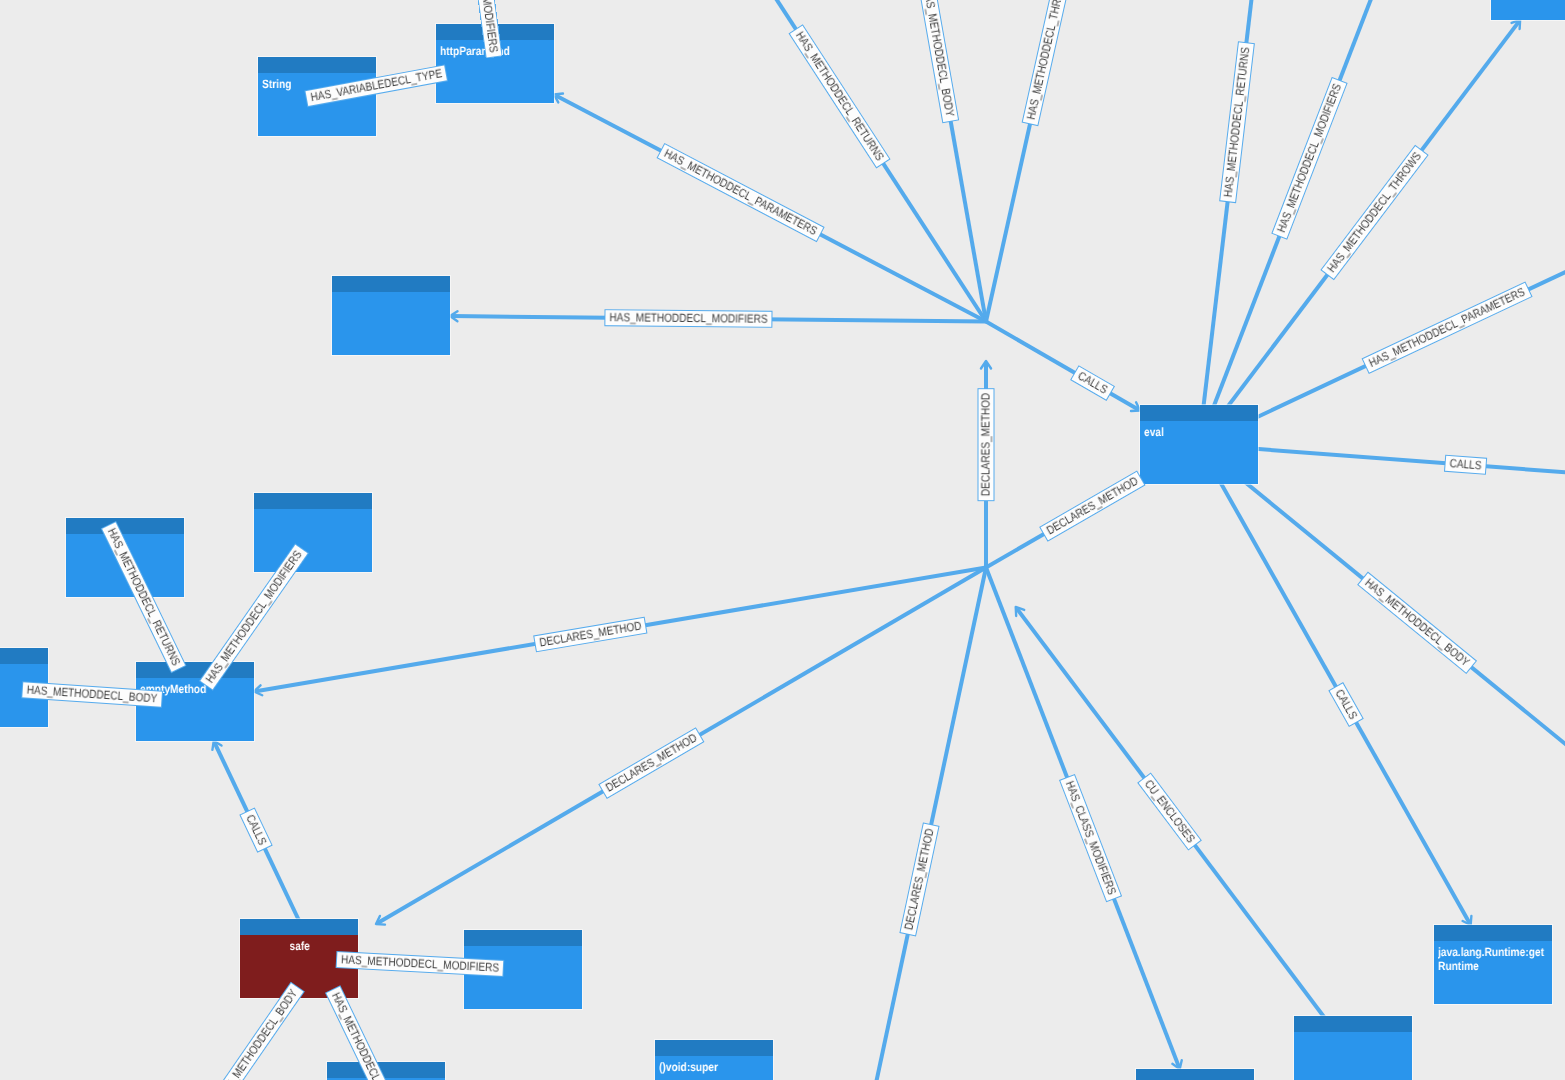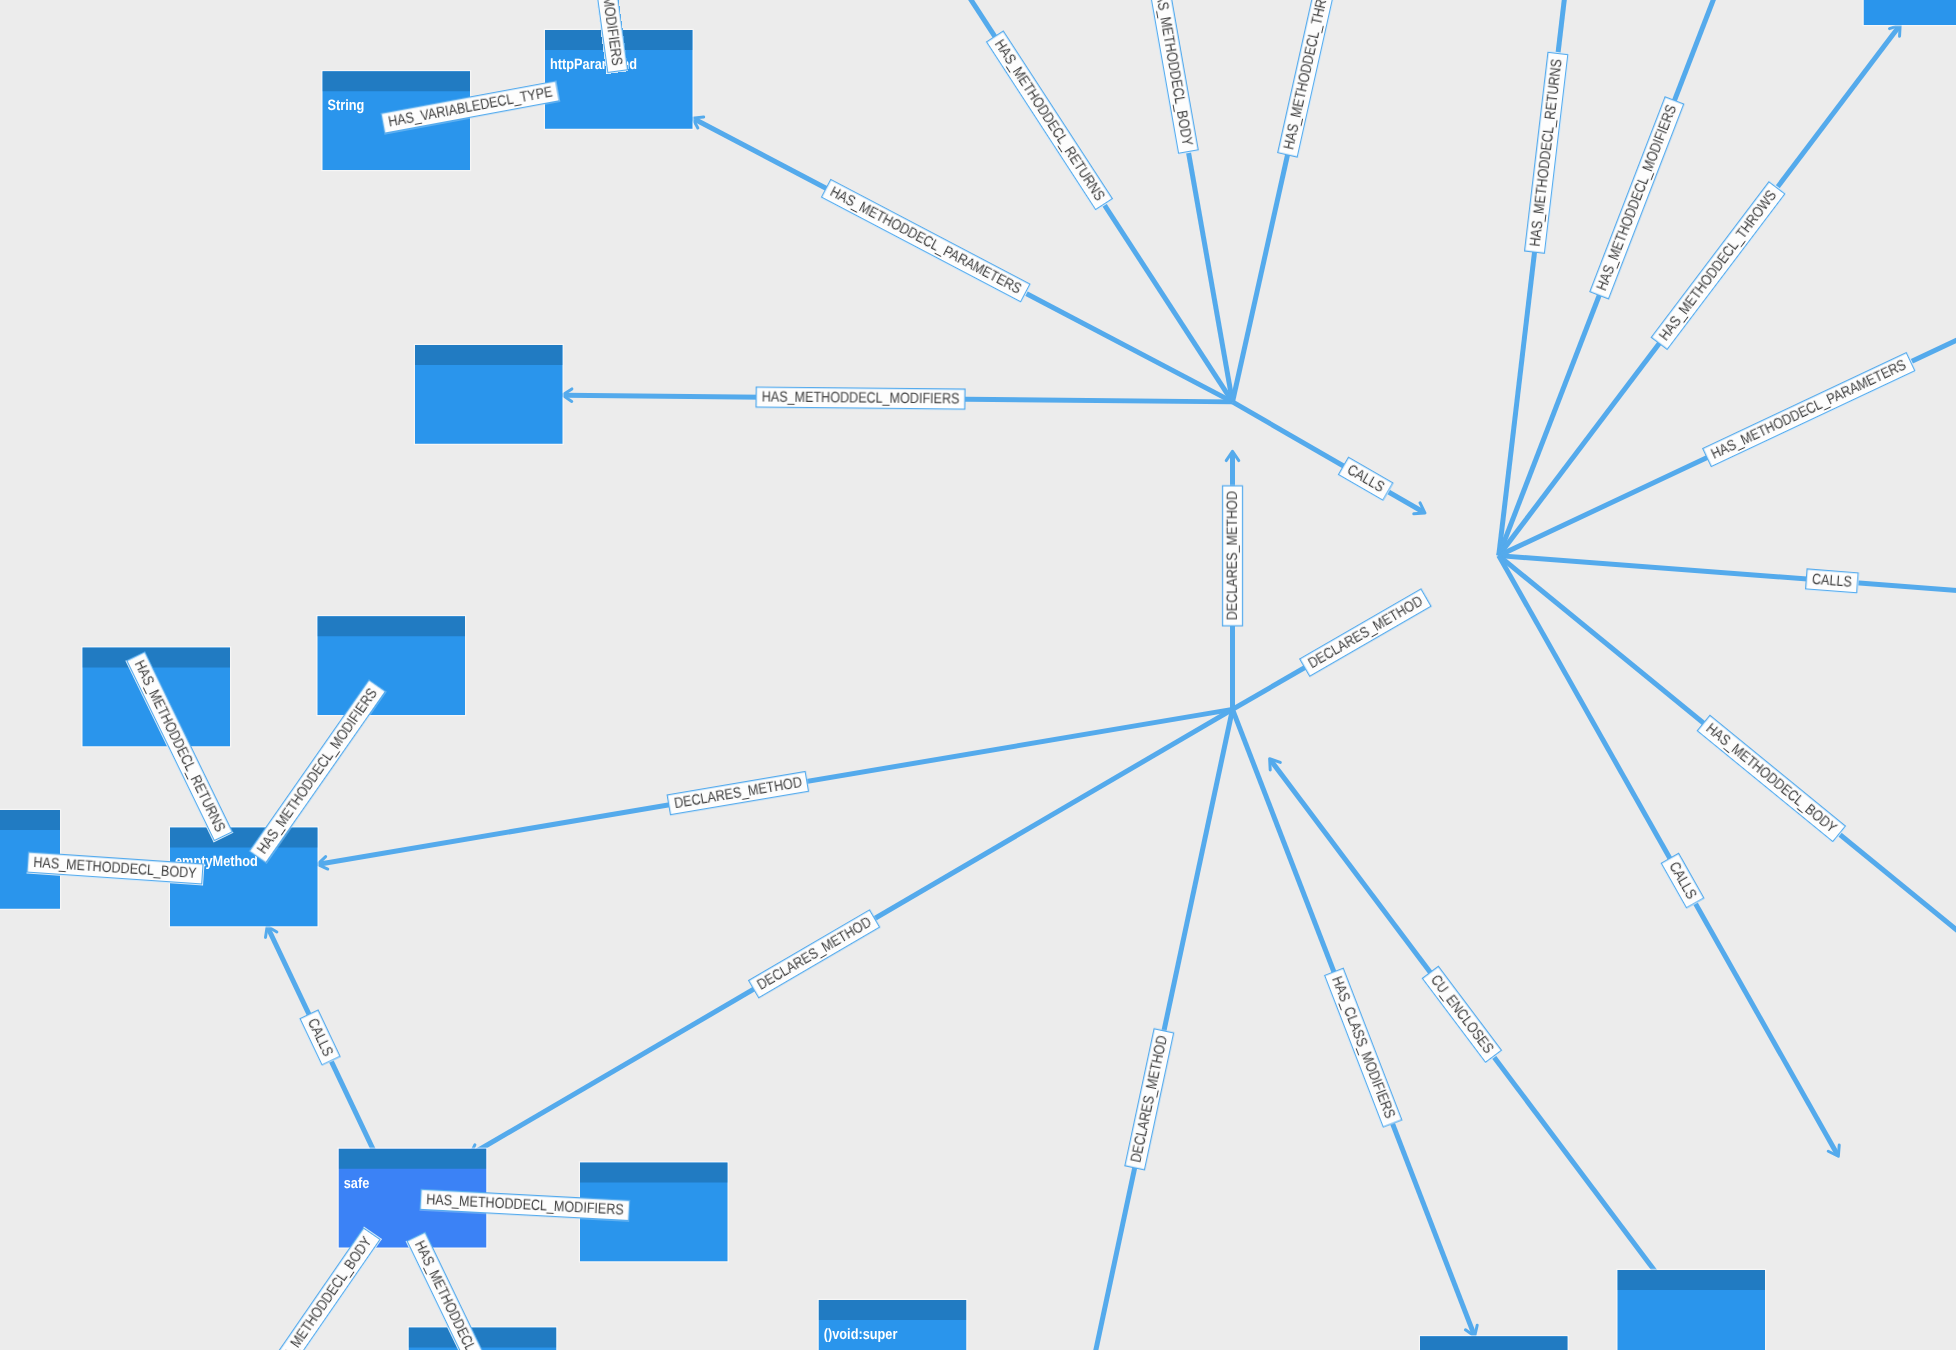--- a/index.html
+++ b/index.html
@@ -138,37 +138,41 @@
       <div class="node-hdr" style="background: rgb(33, 123, 194); height: 16px;"></div>
       <div class="node-lbl" style="top: 19.5px; color: rgb(255, 255, 255);">String</div>
     </div>
     <div class="node" style="left: 1491px; top: -59px; width: 118px; height: 79px; background: rgb(42, 149, 236);">
       <div class="node-lbl" style="top: 19.5px; color: rgb(255, 255, 255);"></div>
     </div>
     <div class="node" style="left: 332px; top: 276px; width: 118px; height: 79px; background: rgb(42, 149, 236);">
       <div class="node-hdr" style="background: rgb(33, 123, 194); height: 16px;"></div>
       <div class="node-lbl" style="top: 19.5px; color: rgb(255, 255, 255);"></div>
     </div>
+    <div class="node" style="left: 1140px; top: 405px; width: 118px; height: 79px; background: rgb(42, 149, 236);">
+      <div class="node-hdr" style="background: rgb(33, 123, 194); height: 16px;"></div>
+      <div class="node-lbl" style="top: 19.5px; color: rgb(255, 255, 255);">eval</div>
+    </div>
     <div class="node" style="left: 66px; top: 518px; width: 118px; height: 79px; background: rgb(42, 149, 236);">
       <div class="node-hdr" style="background: rgb(33, 123, 194); height: 16px;"></div>
       <div class="node-lbl" style="top: 19.5px; color: rgb(255, 255, 255);"></div>
     </div>
     <div class="node" style="left: 254px; top: 493px; width: 118px; height: 79px; background: rgb(42, 149, 236);">
       <div class="node-hdr" style="background: rgb(33, 123, 194); height: 16px;"></div>
       <div class="node-lbl" style="top: 19.5px; color: rgb(255, 255, 255);"></div>
     </div>
     <div class="node" style="left: -70px; top: 648px; width: 118px; height: 79px; background: rgb(42, 149, 236);">
       <div class="node-hdr" style="background: rgb(33, 123, 194); height: 16px;"></div>
       <div class="node-lbl" style="top: 19.5px; color: rgb(255, 255, 255);"></div>
     </div>
     <div class="node" style="left: 136px; top: 662px; width: 118px; height: 79px; background: rgb(42, 149, 236);">
       <div class="node-hdr" style="background: rgb(33, 123, 194); height: 16px;"></div>
       <div class="node-lbl" style="top: 19.5px; color: rgb(255, 255, 255);">emptyMethod</div>
     </div>
-    <div class="node" style="left: 271px; top: 919px; width: 118px; height: 79px; background: #3b82f6;">
+    <div class="node" style="left: 240px; top: 919px; width: 118px; height: 79px; background: #7f1d1d; text-align: center;">
       <div class="node-hdr" style="background: rgb(33, 123, 194); height: 16px;"></div>
       <div class="node-lbl" style="top: 19.5px; color: rgb(255, 255, 255);">safe</div>
     </div>
     <div class="node" style="left: 464px; top: 930px; width: 118px; height: 79px; background: rgb(42, 149, 236);">
       <div class="node-hdr" style="background: rgb(33, 123, 194); height: 16px;"></div>
       <div class="node-lbl" style="top: 19.5px; color: rgb(255, 255, 255);"></div>
     </div>
     <div class="node" style="left: 327px; top: 1062px; width: 118px; height: 79px; background: rgb(42, 149, 236);">
       <div class="node-hdr" style="background: rgb(33, 123, 194); height: 16px;"></div>
       <div class="node-lbl" style="top: 19.5px; color: rgb(255, 255, 255);"></div>
@@ -177,20 +181,24 @@
       <div class="node-hdr" style="background: rgb(33, 123, 194); height: 16px;"></div>
       <div class="node-lbl" style="top: 19.5px; color: rgb(255, 255, 255);">()void:super</div>
     </div>
     <div class="node" style="left: 1136px; top: 1069px; width: 118px; height: 79px; background: rgb(42, 149, 236);">
       <div class="node-hdr" style="background: rgb(33, 123, 194); height: 16px;"></div>
       <div class="node-lbl" style="top: 19.5px; color: rgb(255, 255, 255);"></div>
     </div>
     <div class="node" style="left: 1294px; top: 1016px; width: 118px; height: 79px; background: rgb(42, 149, 236);">
       <div class="node-hdr" style="background: rgb(33, 123, 194); height: 16px;"></div>
       <div class="node-lbl" style="top: 19.5px; color: rgb(255, 255, 255);"></div>
+    </div>
+    <div class="node" style="left: 1434px; top: 925px; width: 118px; height: 79px; background: rgb(42, 149, 236);">
+      <div class="node-hdr" style="background: rgb(33, 123, 194); height: 16px;"></div>
+      <div class="node-lbl" style="top: 19.5px; color: rgb(255, 255, 255);">java.lang.Runtime:getRuntime</div>
     </div>
     <div class="elabel" style="width: 170.81px; background: rgb(253, 253, 253); border-color: rgb(86, 171, 237); color: rgb(61, 61, 61); transform: translate(740.5px, 192.5px) rotate(27.7201deg) translate(-90.404px, -8.5px);"><span>HAS_METHODDECL_PARAMETERS</span></div>
     <div class="elabel" style="width: 158.13px; background: rgb(253, 253, 253); border-color: rgb(86, 171, 237); color: rgb(61, 61, 61); transform: translate(688.5px, 318.5px) rotate(0.577753deg) translate(-84.0666px, -8.5px);"><span>HAS_METHODDECL_MODIFIERS</span></div>
     <div class="elabel" style="width: 150.87px; background: rgb(253, 253, 253); border-color: rgb(86, 171, 237); color: rgb(61, 61, 61); transform: translate(839.5px, 96.25px) rotate(56.9605deg) translate(-80.4331px, -8.5px);"><span>HAS_METHODDECL_RETURNS</span></div>
     <div class="elabel" style="width: 130.77px; background: rgb(253, 253, 253); border-color: rgb(86, 171, 237); color: rgb(61, 61, 61); transform: translate(938.5px, 52.25px) rotate(79.9951deg) translate(-70.3836px, -8.5px);"><span>HAS_METHODDECL_BODY</span></div>
     <div class="elabel" style="width: 146.95px; background: rgb(253, 253, 253); border-color: rgb(86, 171, 237); color: rgb(61, 61, 61); transform: translate(1047px, 47.75px) rotate(-77.438deg) translate(-78.4756px, -8.5px);"><span>HAS_METHODDECL_THROWS</span></div>
     <div class="elabel" style="width: 31.87px; background: rgb(253, 253, 253); border-color: rgb(86, 171, 237); color: rgb(61, 61, 61); transform: translate(1092.5px, 383px) rotate(30.0049deg) translate(-20.9351px, -8.5px);"><span>CALLS</span></div>
     <div class="elabel" style="width: 103.38px; background: rgb(253, 253, 253); border-color: rgb(86, 171, 237); color: rgb(61, 61, 61); transform: translate(986px, 444.5px) rotate(-90deg) translate(-56.6876px, -8.5px);"><span>DECLARES_METHOD</span></div>
     <div class="elabel" style="width: 103.38px; background: rgb(253, 253, 253); border-color: rgb(86, 171, 237); color: rgb(61, 61, 61); transform: translate(1092.5px, 506px) rotate(-30.0049deg) translate(-56.6876px, -8.5px);"><span>DECLARES_METHOD</span></div>
     <div class="elabel" style="width: 103.38px; background: rgb(253, 253, 253); border-color: rgb(86, 171, 237); color: rgb(61, 61, 61); transform: translate(590.5px, 634.5px) rotate(-9.61495deg) translate(-56.6876px, -8.5px);"><span>DECLARES_METHOD</span></div>

